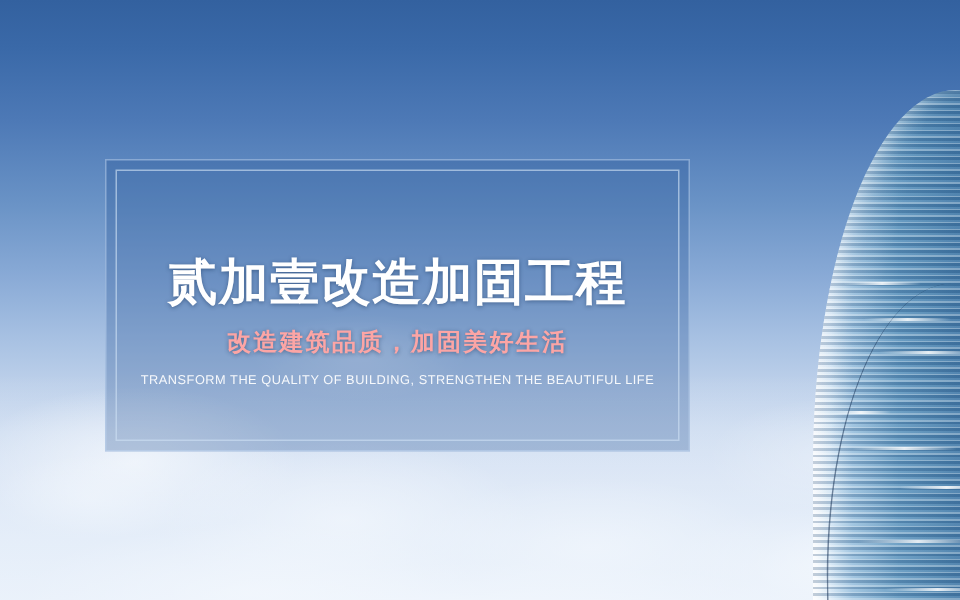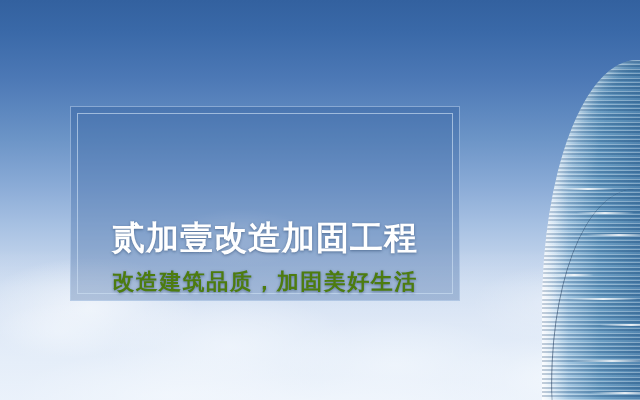--- a/index.html
+++ b/index.html
@@ -149,21 +149,21 @@
     box-sizing: border-box;
   }
   .panel-inner {
     position: absolute;
     inset: 6px;
     border: 1px solid rgba(205, 222, 242, 0.65);
     box-sizing: border-box;
     display: flex;
     flex-direction: column;
     align-items: center;
-    justify-content: flex-end;
+    justify-content: center;
     padding-top: 22px;
   }
 
   .headline {
     color: #ffffff;
     font-size: 33px;
     font-weight: bold;
     letter-spacing: 1px;
     line-height: 1;
     text-shadow: 0 1px 3px rgba(14,40,78,0.45);
@@ -175,22 +175,22 @@
     font-size: 16px;
     font-weight: normal;
     letter-spacing: 6px;
     text-indent: 6px;
     line-height: 1;
     text-shadow: 0 1px 2px rgba(14,40,78,0.40);
     white-space: nowrap;
   }
   .tagline {
     margin-top: 17px;
-    color: #4d7c0f;
-    font-size: 22px;
+    color: #fca5a5;
+    font-size: 16px;
     font-weight: bold;
     letter-spacing: 1.5px;
     line-height: 1;
     text-shadow: 0 1px 3px rgba(14,40,78,0.45);
     white-space: nowrap;
   }
   .en-line {
     margin-top: 12px;
     color: rgba(255,255,255,0.92);
     font-size: 8.5px;
@@ -232,16 +232,17 @@
       <div class="streak s7"></div>
       <div class="streak s8"></div>
       <div class="edge-line"></div>
     </div>
   </div>
 
   <div class="panel">
     <div class="panel-inner">
       <div class="headline">贰加壹改造加固工程</div>
       <div class="tagline">改造建筑品质，加固美好生活</div>
+      <div class="en-line">TRANSFORM THE QUALITY OF BUILDING, STRENGTHEN THE BEAUTIFUL LIFE</div>
     </div>
   </div>
 
 </div>
 
 </body></html>

